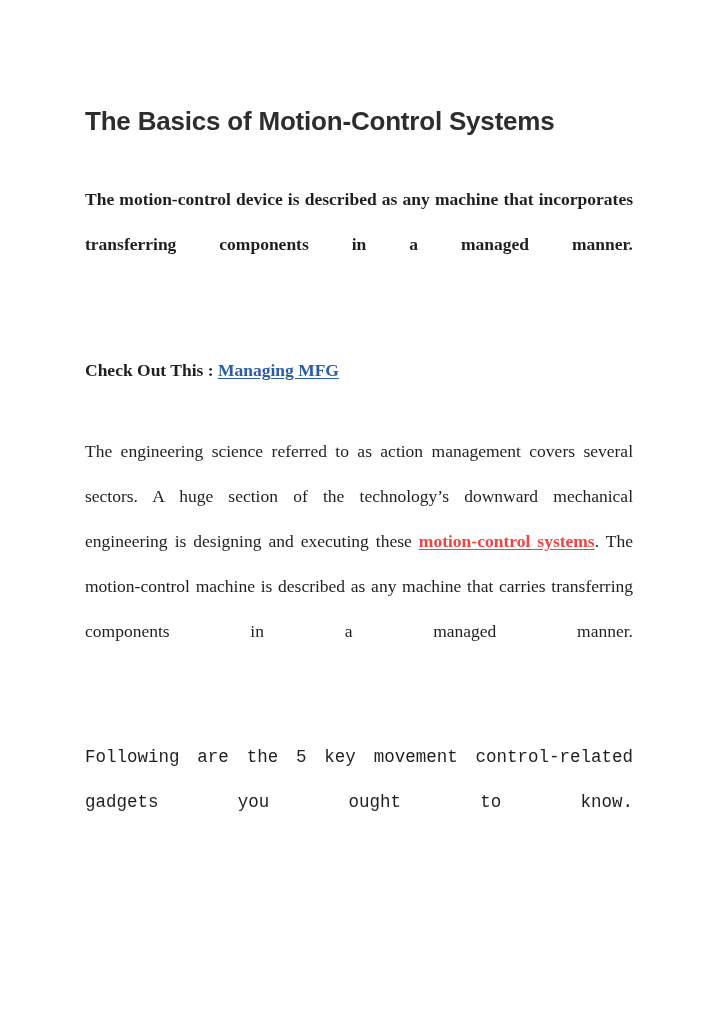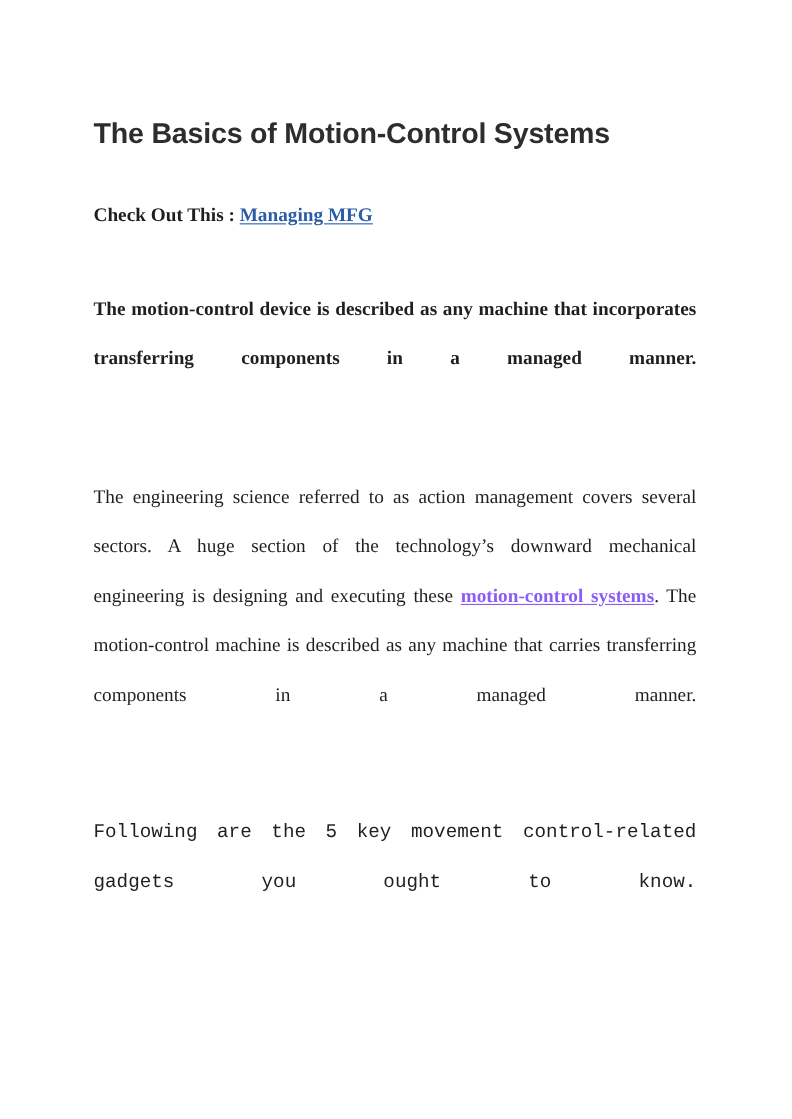--- a/index.html
+++ b/index.html
@@ -84,36 +84,36 @@
   }
 
   a.doc-link {
     color: #2a5da8;
     font-weight: bold;
     text-decoration: underline;
     text-underline-offset: 2px;
   }
 
   .link-inline {
-    color: #8b5cf6;
+    color: #ef4444;
     font-weight: bold;
     text-decoration: underline;
     text-underline-offset: 2px;
   }
 </style>
 </head>
 <body>
 
 <div class="page">
   <div class="content">
 
     <h1 class="doc-title">The Basics of Motion-Control Systems</h1>
 
+    <p class="para lead">The motion-control device is described as any machine that incorporates transferring components in a managed manner.</p>
+
     <p class="para callout no-stretch"><span>Check Out This : </span><a class="doc-link" href="#">Managing MFG</a></p>
-
-    <p class="para lead">The motion-control device is described as any machine that incorporates transferring components in a managed manner.</p>
 
     <p class="para body-para"><span>The engineering science referred to as action management covers several sectors. A huge section of the technology’s downward mechanical engineering is designing and executing these </span><a class="link-inline" href="#">motion-control systems</a><span>. The motion-control machine is described as any machine that carries transferring components in a managed manner.</span></p>
 
     <p class="para last">Following are the 5 key movement control-related gadgets you ought to know.</p>
 
   </div>
 </div>
 
 </body></html>

